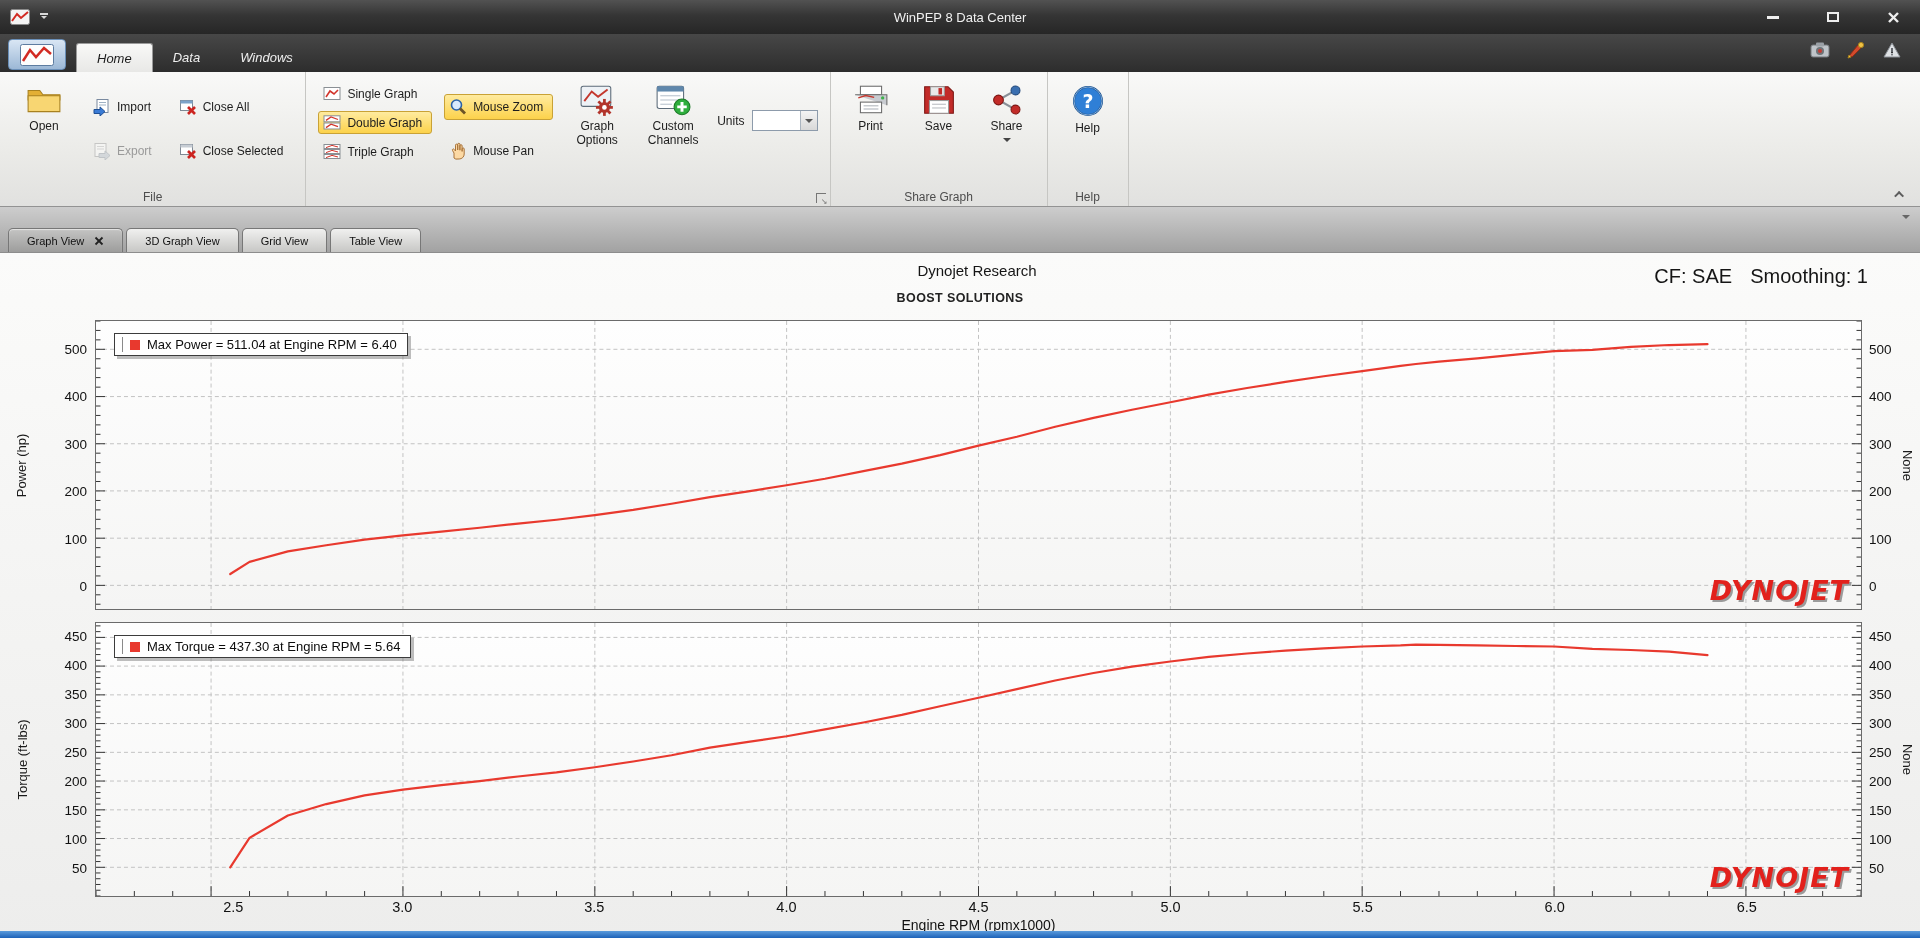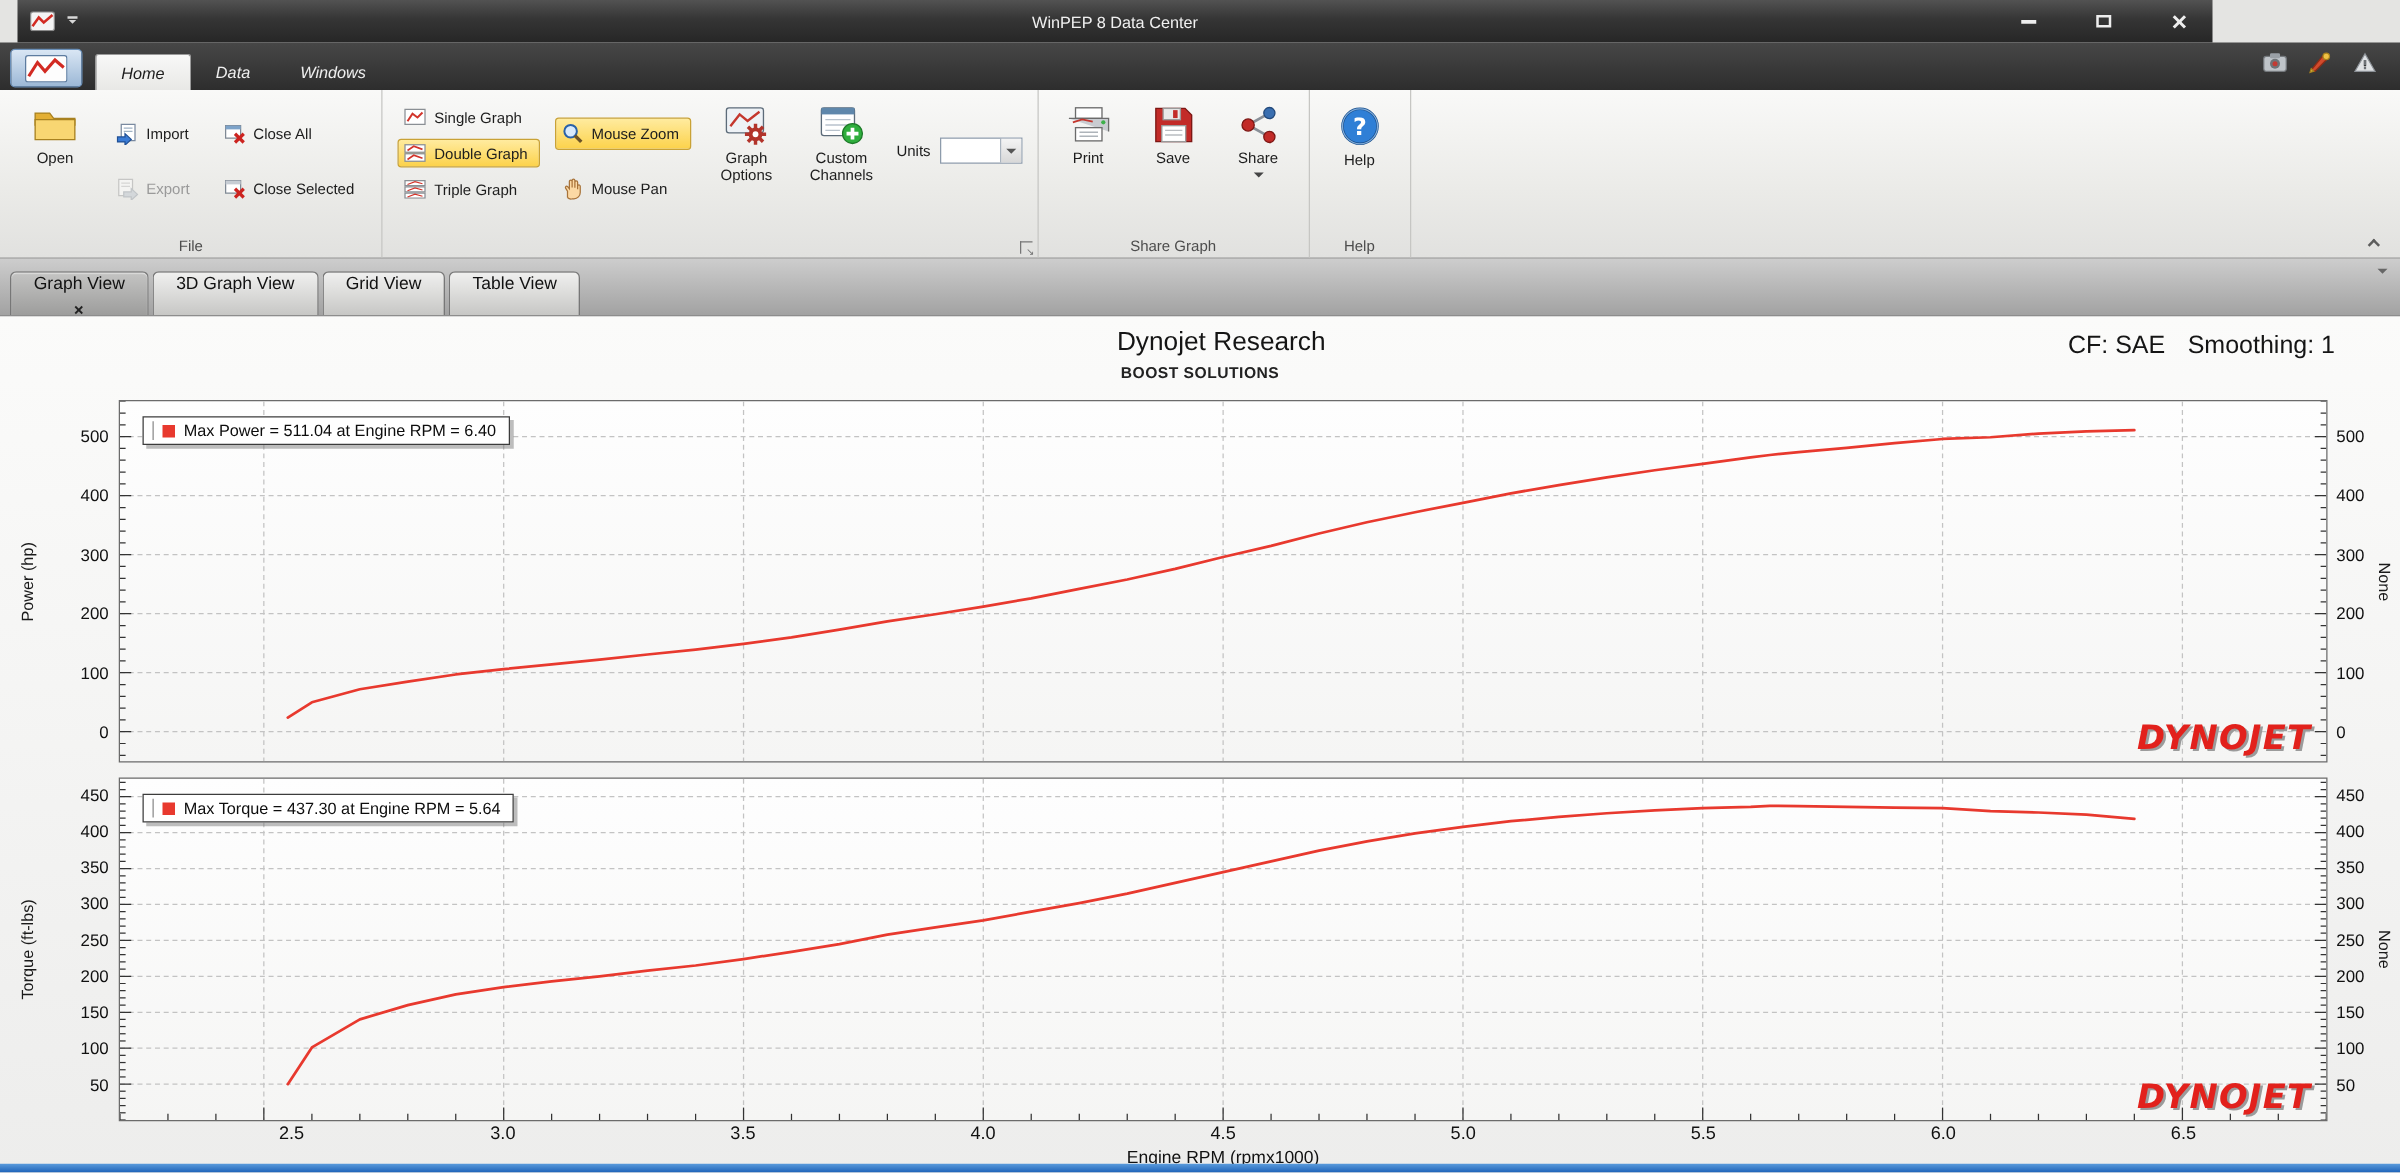--- a/index.html
+++ b/index.html
@@ -1,20 +1,20 @@
 <!DOCTYPE html>
 <html><head>
 <meta charset="utf-8">
 <style>
   * { box-sizing: border-box; margin:0; padding:0; }
   html,body { width:1920px; height:938px; overflow:hidden;
     font-family:"Liberation Sans","DejaVu Sans",sans-serif; background:#e4e4e2; position:relative; }
 
   
-  #titlebar { position:absolute; left:14px; top:0; width:1756px; height:34px;
+  #titlebar { position:absolute; left:0; top:0; width:1920px; height:34px;
     background:linear-gradient(#525252,#353535 45%,#262626); display:flex; align-items:center; }
   .win-title { position:absolute; left:0; right:0; text-align:center; color:#f0f0f0; font-size:13px; }
   .qat { display:flex; align-items:center; gap:10px; padding-left:10px; z-index:2; }
   .qat-drop { display:flex; flex-direction:column; align-items:center; gap:1px; cursor:default; }
   .qat-drop .bar { width:8px; height:2px; background:#d8d8d8; }
   .qat-drop .arr { width:0; height:0; border:3px solid transparent; border-top-color:#d8d8d8; }
   .win-controls { position:absolute; right:14px; top:0; height:34px; display:flex; align-items:center; gap:34px; z-index:2; }
   .wbtn { width:26px; height:22px; display:flex; align-items:center; justify-content:center; cursor:default; }
   .min-glyph { width:12px; height:3px; background:#eee; }
   .max-glyph { width:12px; height:10px; border:2px solid #eee; }
@@ -60,32 +60,32 @@
     border-left:1px solid #767676; border-top:1px solid #767676; }
   .launcher::after { content:"\2198"; position:absolute; right:-2px; bottom:-3px; font-size:8px; color:#767676; }
   #ribbon-collapse { position:absolute; right:12px; bottom:6px; width:16px; height:12px;
     display:flex; align-items:center; justify-content:center; }
   #ribbon-collapse i { display:block; width:7px; height:7px; border-left:2px solid #5d5d5d;
     border-top:2px solid #5d5d5d; transform:rotate(45deg) translateY(2px); }
 
   
   #doc-tabs { position:absolute; left:0; top:207px; width:1920px; height:45px;
     background:linear-gradient(#cdcdcd,#a2a2a2); display:flex; align-items:flex-end; padding:0 0 0 8px; }
-  .dtab { height:35px; padding:0 18px; display:flex; align-items:center; gap:10px;
-    font-size:14px; color:#111; border:1px solid #777; border-bottom:none;
-    border-radius:5px 5px 0 0; background:linear-gradient(#f0f0ef,#c7c7c5); margin-right:3px; cursor:default;flex-direction:column; }
+  .dtab { height:24px; padding:0 18px; display:flex; align-items:center; gap:10px;
+    font-size:11px; color:#111; border:1px solid #777; border-bottom:none;
+    border-radius:5px 5px 0 0; background:linear-gradient(#f0f0ef,#c7c7c5); margin-right:3px; cursor:default; }
   .dtab.active { background:linear-gradient(#c4c4c3,#9d9d9c); box-shadow:inset 0 1px 1px rgba(255,255,255,.55); }
   .tab-x { display:block; }
   #tab-overflow { position:absolute; right:10px; top:12px; }
 
   
   #chart-area { position:absolute; left:0; top:252px; width:1920px; height:686px;
     background:linear-gradient(#fbfbfa,#ededec); border-top:1px solid #8d8d8d; }
   #chart-title { position:absolute; left:0; right:0; top:9px; text-align:center;
-    font-size:21px; color:#151515;padding-left:34px; }
+    font-size:15px; color:#151515;padding-left:34px; }
   #chart-subtitle { position:absolute; left:0; right:0; top:38px; text-align:center;
     font-size:12.5px; font-weight:bold; letter-spacing:.4px; color:#222; }
   #cf-text { position:absolute; right:52px; top:12px; font-size:20px; color:#151515; display:flex; gap:18px; }
 
   .chart-row { position:absolute; left:0; width:1920px; }
   #power-row  { top:67px;  height:290px; }
   #torque-row { top:369px; height:275px; }
   .plot-box { position:absolute; left:95px; top:0; width:1767px; height:100%;
     border:1px solid #6b6b6b; background:linear-gradient(#fefefe,#f5f5f4); }
   .plot-svg { position:absolute; left:0; top:0; width:100%; height:100%; display:block; }

